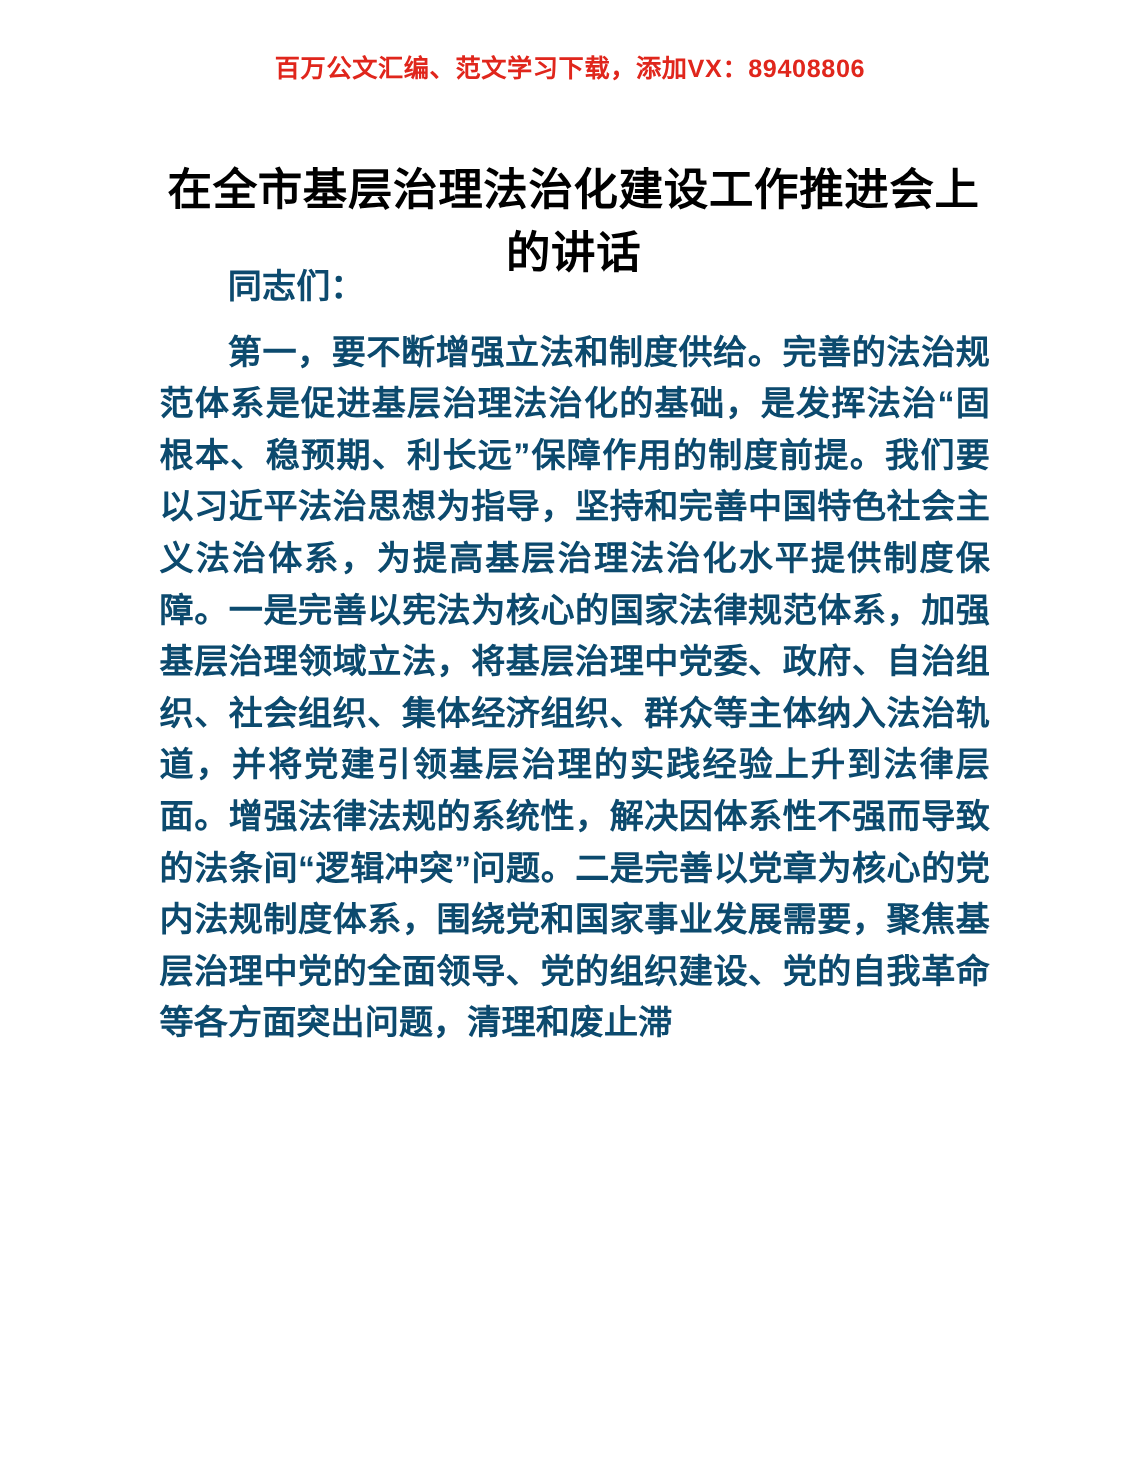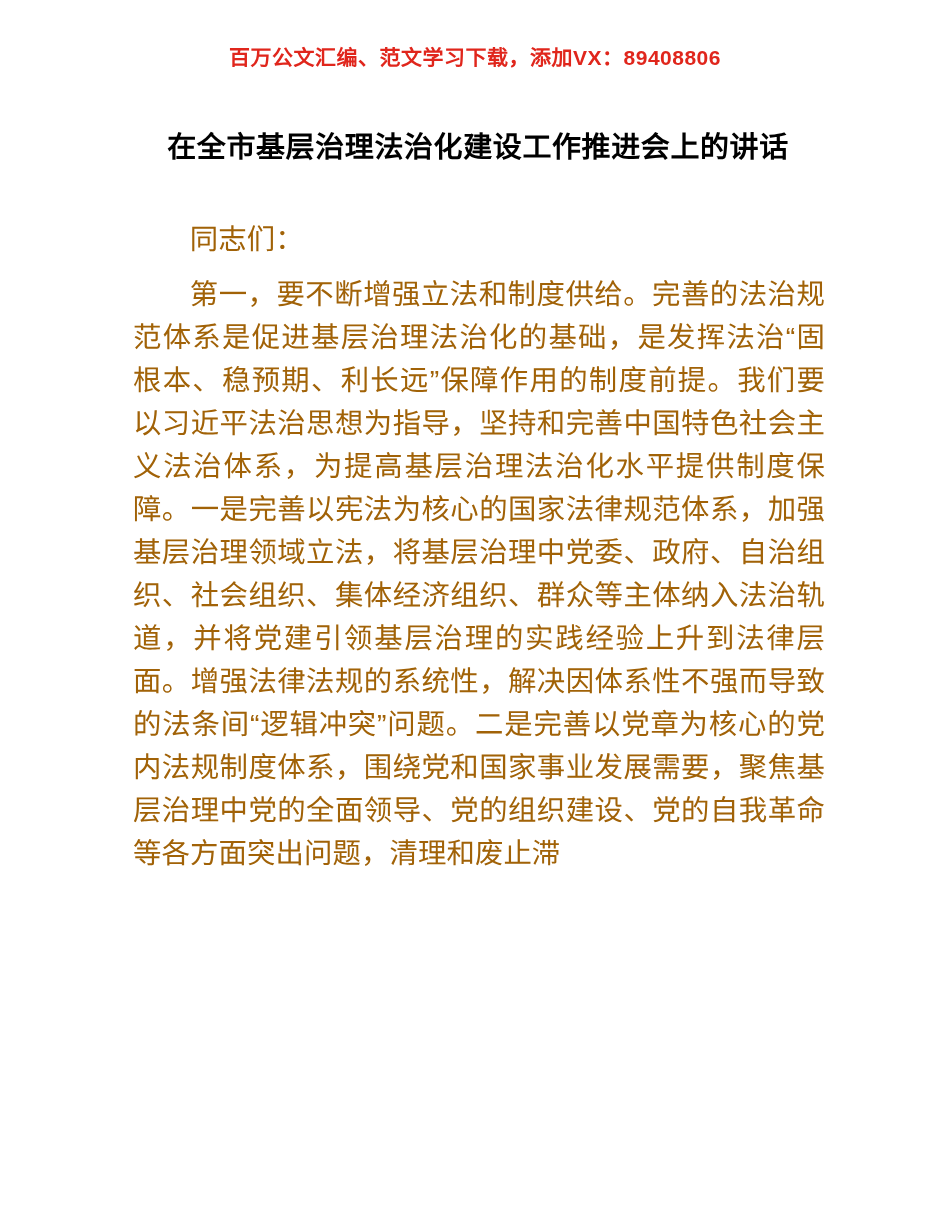--- a/index.html
+++ b/index.html
@@ -39,46 +39,46 @@
     font-family: "Liberation Sans", "DejaVu Sans", sans-serif;
   }
 
   
   .doc-title {
     position: absolute;
     top: 108px;
     left: 133px;
     width: 690px;
     text-align: center;
-    font-size: 29px;
+    font-size: 37px;
     font-weight: 700;
     color: #000000;
     line-height: 1.42;
     letter-spacing: 0.6px;
     font-family: "Liberation Sans", "DejaVu Sans", sans-serif;
   }
 
   
   .doc-body {
     position: absolute;
     top: 218px;
     left: 133px;
     width: 692px;
   }
 
   .para {
     font-size: 28.4px;
     line-height: 43px;
-    color: #a16207;
+    color: #0c4a6e;
     text-align: justify;
     text-justify: inter-ideograph;
     text-indent: 2em;
     margin: 0 0 8px 0;
     letter-spacing: 0.1px;
-    font-weight: 400;
+    font-weight: 700;
     font-family: "Liberation Sans", "DejaVu Sans", sans-serif;
   }
 
   .para:last-child {
     margin-bottom: 12px;
   }
 
   .para.salutation {
     text-align: left;
     margin-bottom: 12px;

